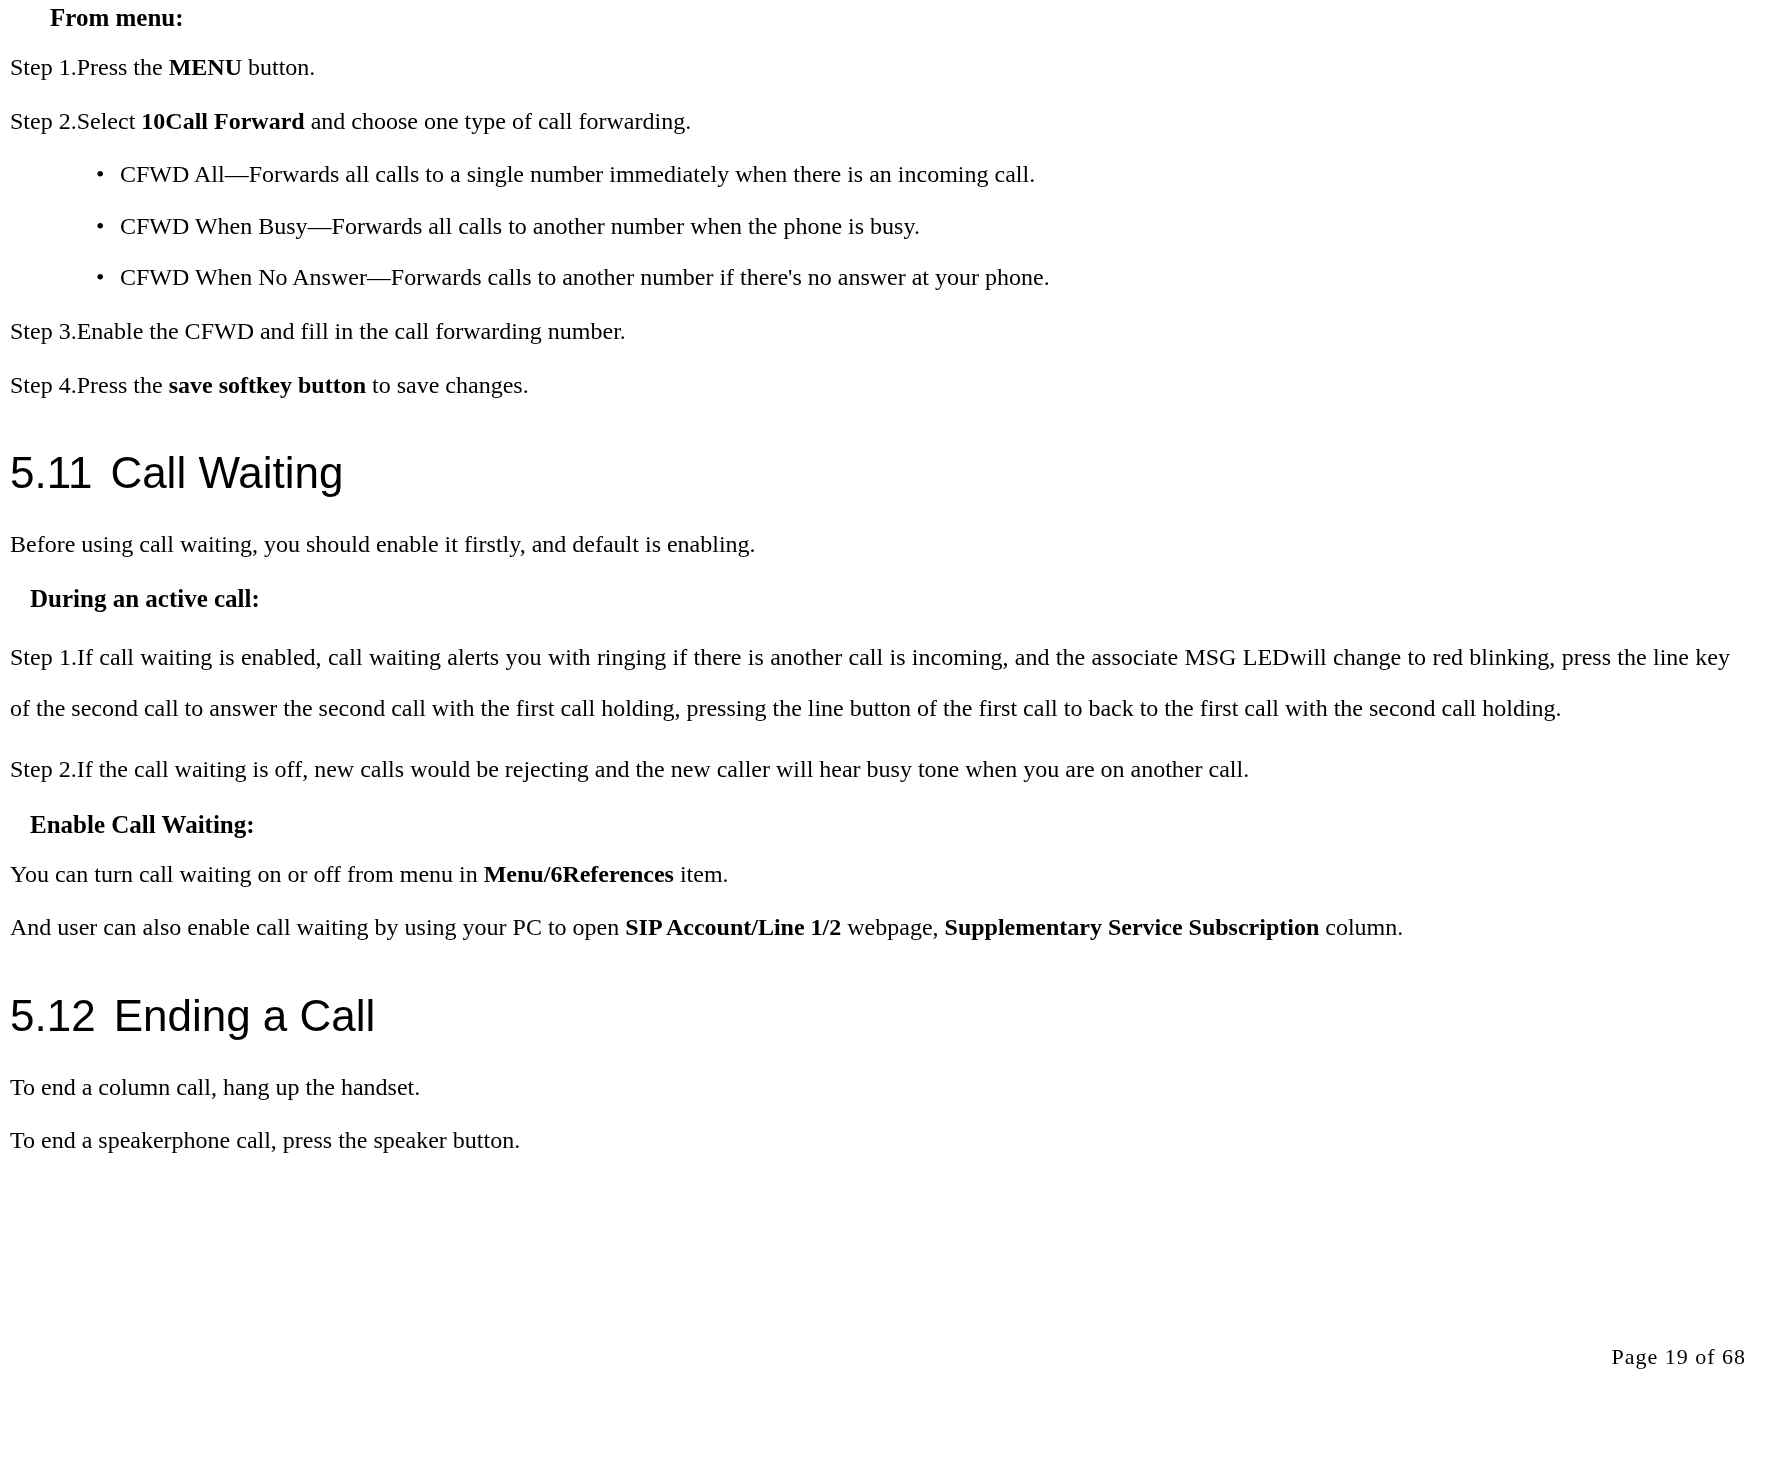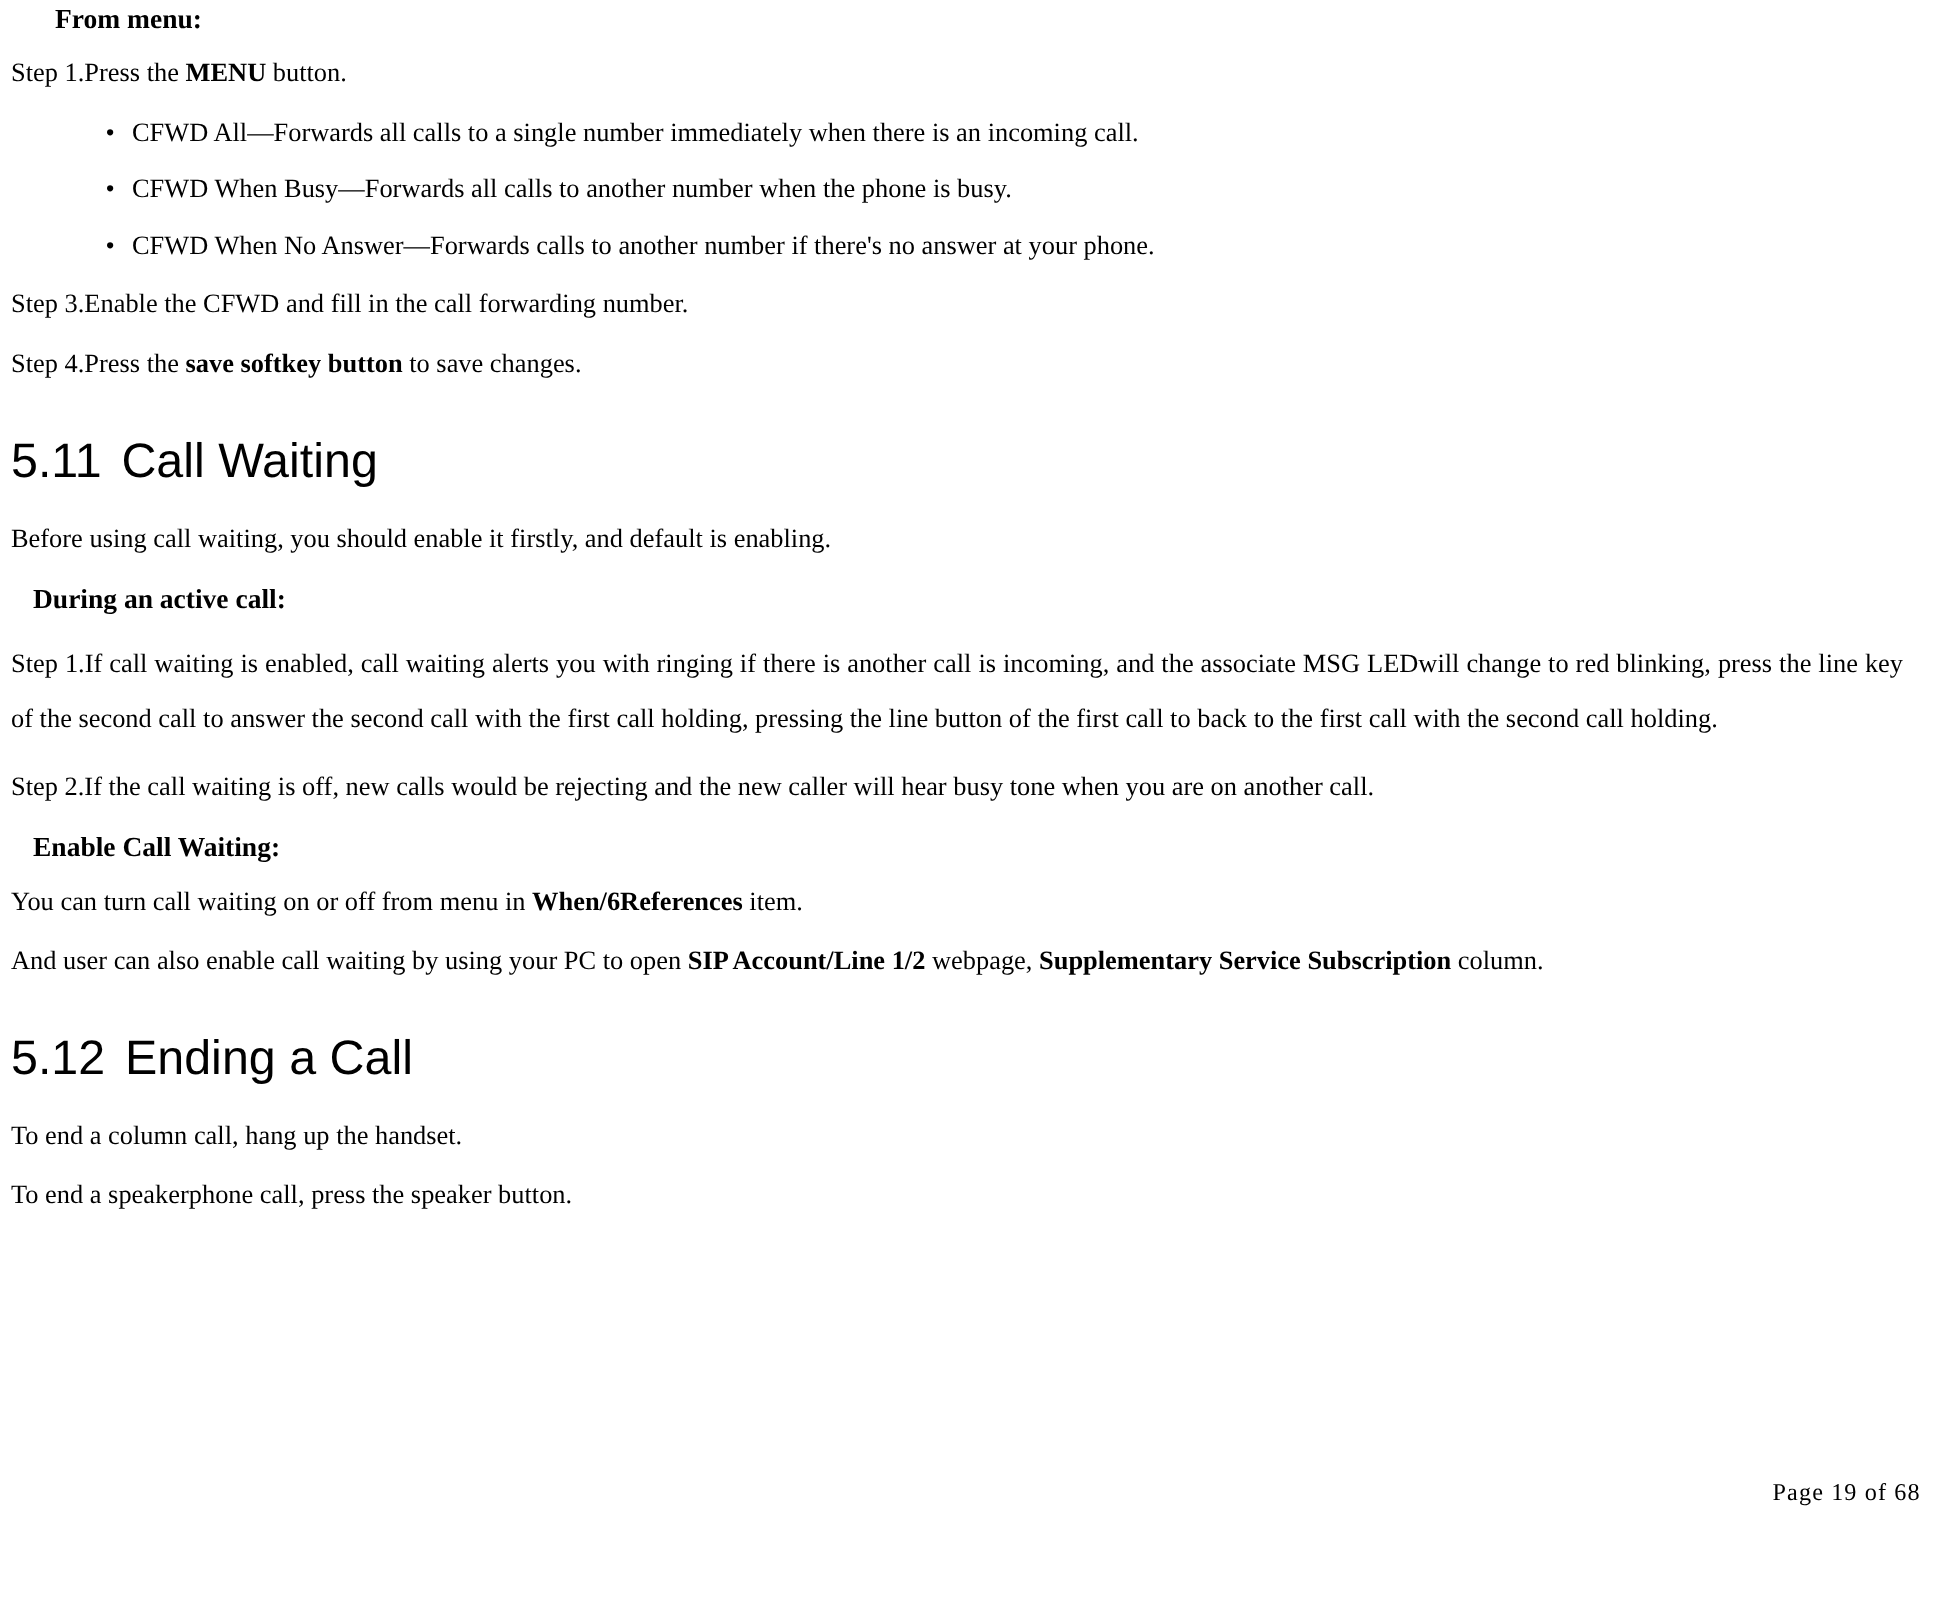--- a/index.html
+++ b/index.html
@@ -69,20 +69,23 @@
 <body>
 
 <div class="page">
 
   <div class="subhead" style="margin-top:0; margin-left:40px;">From menu:</div>
 
   <p class="line indent-2">
     <span class="inline">Step 1.Press the </span><span class="inline bold">MENU</span><span class="inline"> button.</span>
   </p>
 
+  <p class="line indent-2">
+    <span class="inline">Step 2.Select </span><span class="inline bold">10Call Forward</span><span class="inline"> and choose one type of call forwarding.</span>
+  </p>
 
   <ul class="bullets">
     <li>CFWD All—Forwards all calls to a single number immediately when there is an incoming call.</li>
     <li>CFWD When Busy—Forwards all calls to another number when the phone is busy.</li>
     <li>CFWD When No Answer—Forwards calls to another number if there's no answer at your phone.</li>
   </ul>
 
   <p class="line indent-1">Step 3.Enable the CFWD and fill in the call forwarding number.</p>
 
   <p class="line indent-1">
@@ -97,21 +100,21 @@
 
   <div class="subhead">During an active call:</div>
 
   <p class="line indent-1 justify" style="line-height:2.1;">Step 1.If call waiting is enabled, call waiting alerts you with ringing if there is another call is incoming, and the associate MSG LEDwill change to red blinking, press the line key of the second call to answer the second call with the first call holding, pressing the line button of the first call to back to the first call with the second call holding.</p>
 
   <p class="line indent-1">Step 2.If the call waiting is off, new calls would be rejecting and the new caller will hear busy tone when you are on another call.</p>
 
   <div class="subhead">Enable Call Waiting:</div>
 
   <p class="line indent-1">
-    <span class="inline">You can turn call waiting on or off from menu in </span><span class="inline bold">When/6References</span><span class="inline"> item.</span>
+    <span class="inline">You can turn call waiting on or off from menu in </span><span class="inline bold">Menu/6References</span><span class="inline"> item.</span>
   </p>
 
   <p class="line indent-1">
     <span class="inline">And user can also enable call waiting by using your PC to open </span><span class="inline bold">SIP Account/Line 1/2</span><span class="inline"> webpage, </span><span class="inline bold">Supplementary Service Subscription</span><span class="inline"> column.</span>
   </p>
 
   <h2 class="section">
     <span class="num">5.12</span><span>Ending a Call</span>
   </h2>
 

